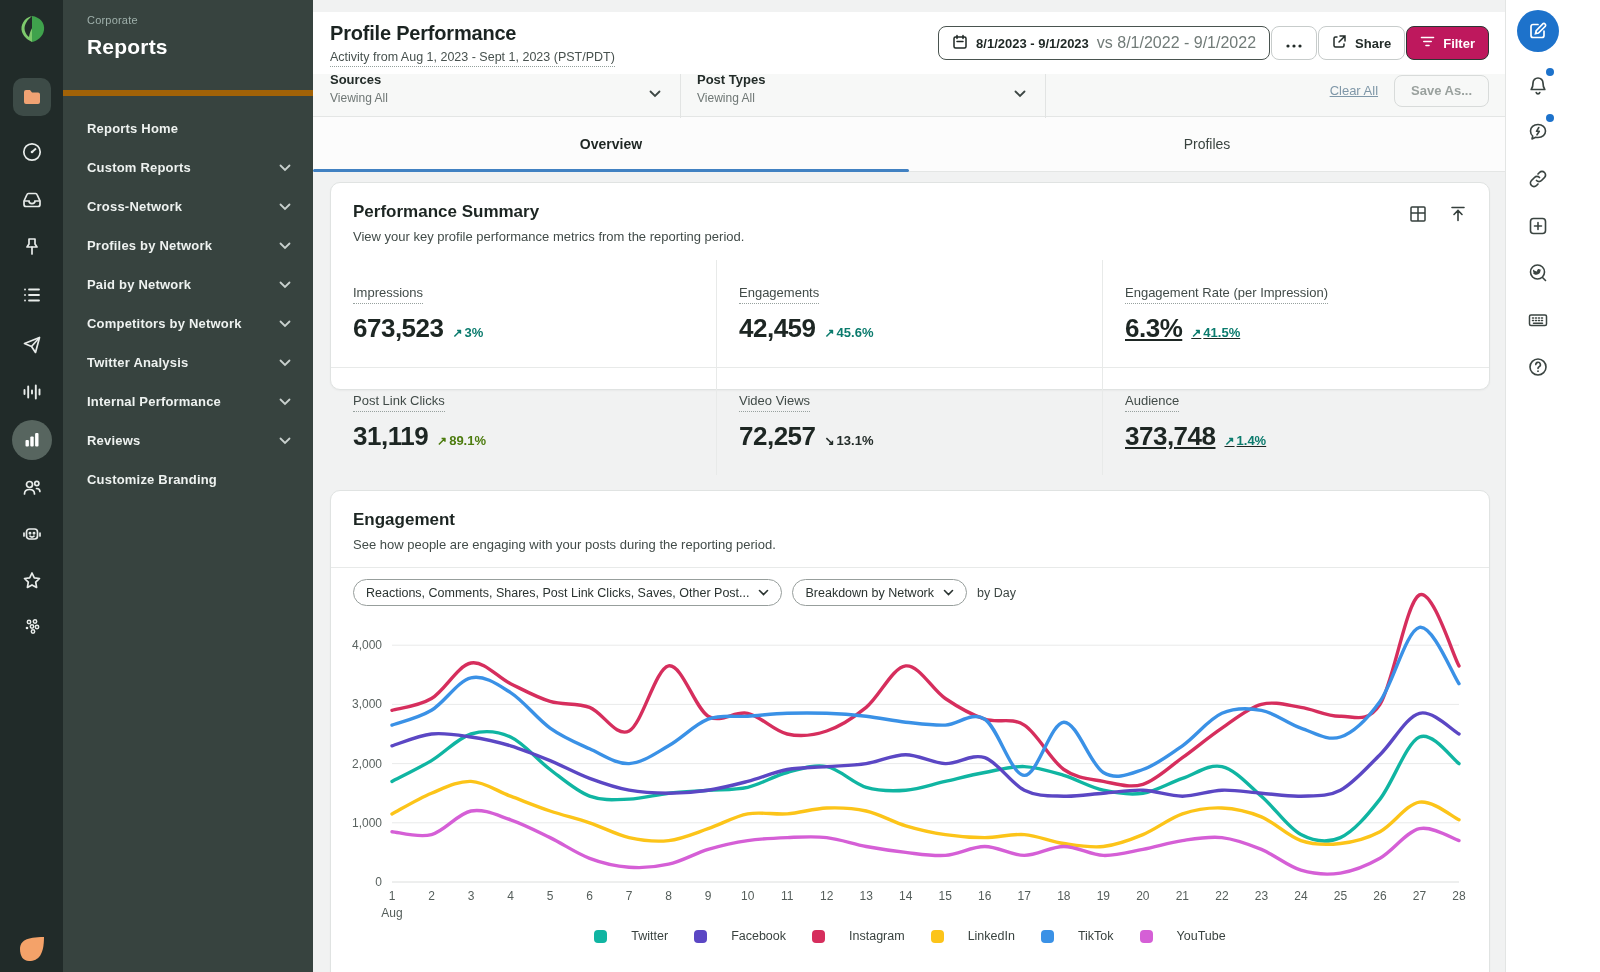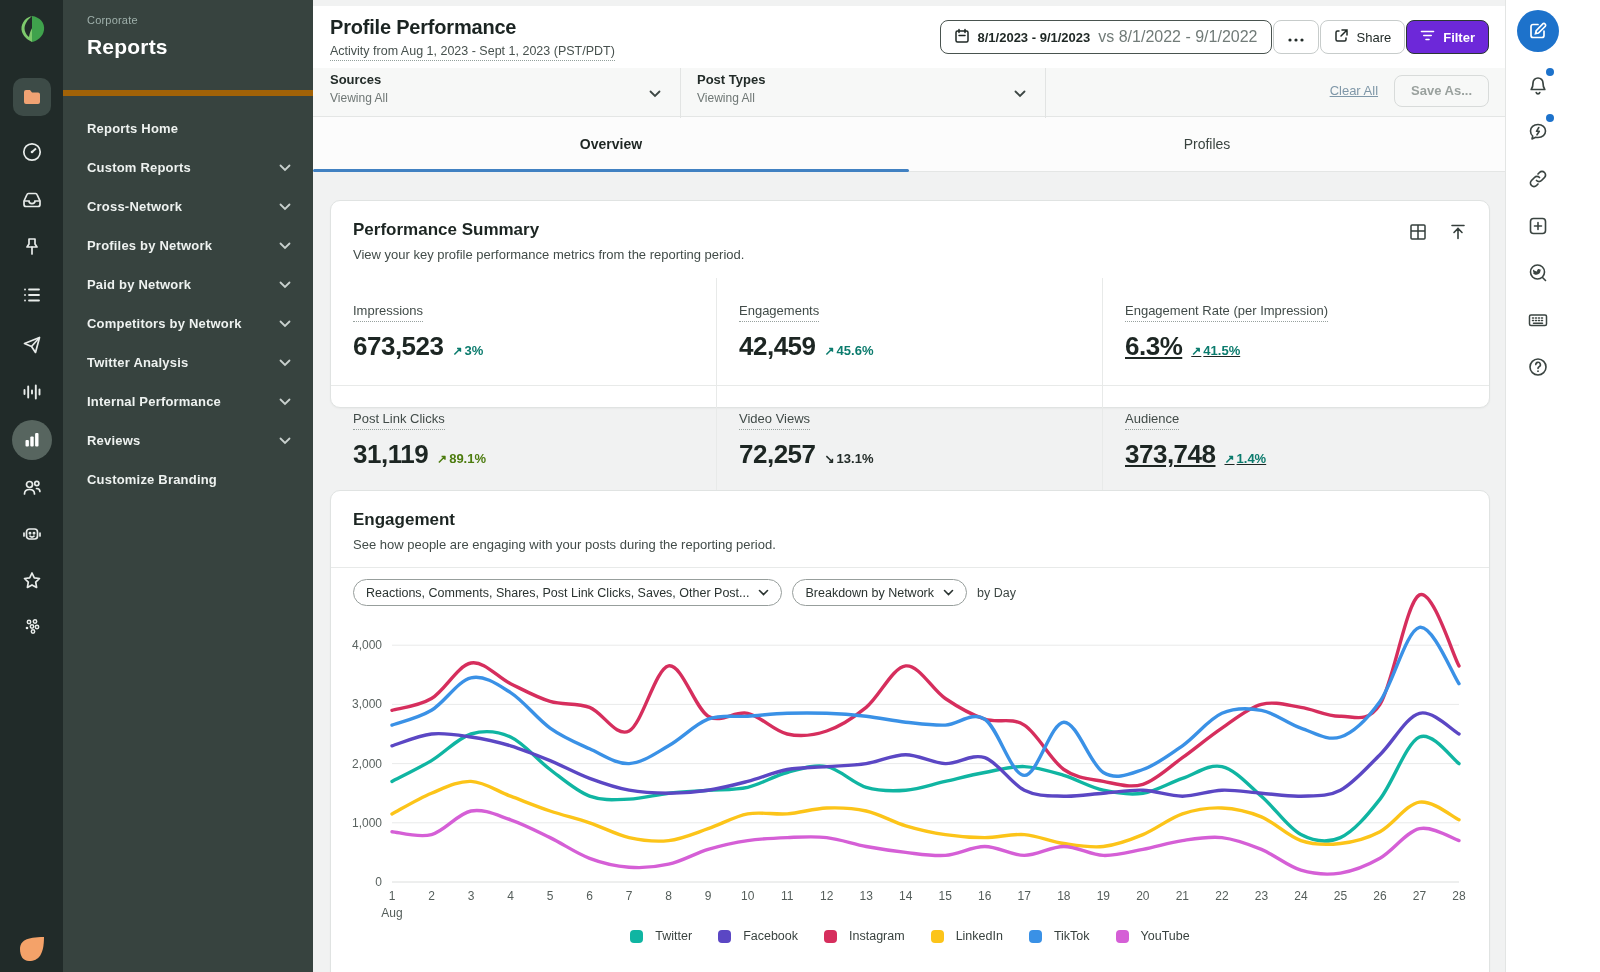--- a/index.html
+++ b/index.html
@@ -20,33 +20,33 @@
   .sb-head { padding:14px 24px 31px; border-bottom:6px solid #a16207; }
   .sb-eyebrow { font-size:11px; color:#9fb0ab; letter-spacing:.2px; }
   .sb-title { font-size:21px; font-weight:700; color:#ffffff; margin-top:9px; letter-spacing:.2px; }
   .sb-menu { padding-top:13px; }
   .sb-item { height:39px; display:flex; align-items:center; justify-content:space-between;
     padding:0 22px 0 24px; cursor:pointer; }
   .sb-item .lbl { font-size:13px; font-weight:700; color:#eef2f0; letter-spacing:.2px; }
   .sb-item svg { color:#c9d1ce; }
 
   
-  .topbar { position:absolute; left:313px; top:6px; width:1192px; height:62px; background:#fff; z-index:10; }
+  .topbar { position:absolute; left:313px; top:12px; width:1192px; height:62px; background:#fff; z-index:10; }
   .page-title { position:absolute; left:17px; top:10px; font-size:20px; font-weight:700; color:#1b2422; letter-spacing:-.2px;}
   .page-sub { position:absolute; left:17px; top:38px; font-size:12.5px; color:#47514e;
     border-bottom:1px dotted #93a09c; padding-bottom:2px; }
   .top-controls { position:absolute; right:16px; top:14px; display:flex; gap:1px; align-items:center; }
   .btn { display:flex; align-items:center; gap:8px; height:34px; border-radius:8px; background:#fff;
     border:1px solid #c7cccb; padding:0 13px; font-size:13px; cursor:pointer; color:#222b28; }
   .btn.date { border:1.5px solid #49534f; }
   .btn.date .d1 { font-weight:700; font-size:13px; color:#1e2724; }
   .btn.date .d2 { font-size:16px; color:#717b78; }
   .btn.more { padding:0 14px; }
-  .btn.share { font-weight:400; }
-  .btn.filter { background:#6d28d9; border:1px solid #2b3734; color:#fff; font-weight:700; }
+  .btn.share { font-weight:700; }
+  .btn.filter { background:#be185d; border:1px solid #2b3734; color:#fff; font-weight:700; }
 
   
   .filterbar { position:absolute; left:313px; top:62px; width:1192px; height:55px; background:#f7f8f7;
     border-top:1px solid #e6e8e7; border-bottom:1px solid #e4e6e5; z-index:9; }
   .fsec { position:absolute; top:9px; }
   .fsec .flab { font-size:13px; font-weight:700; color:#232c29; }
   .fsec .fval { font-size:12px; color:#6e7674; margin-top:4px; }
   .fchev { position:absolute; top:21px; color:#3c4643; }
   .fdiv { position:absolute; top:0; width:1px; height:55px; background:#e2e4e3; }
   .fright { position:absolute; right:16px; top:0; height:55px; display:flex; align-items:center; gap:16px; }
@@ -58,21 +58,21 @@
   .tabs { position:absolute; left:313px; top:117px; width:1192px; height:55px; background:#fcfcfc;
     border-bottom:1px solid #e4e6e5; display:flex; z-index:8; }
   .tab { width:596px; display:flex; align-items:center; justify-content:center; position:relative;
     font-size:14px; color:#39433f; cursor:pointer; }
   .tab.active { font-weight:700; color:#1e2623; }
   .tab.active .underline { position:absolute; left:0; bottom:-1px; width:100%; height:3px; border-radius:2px; }
 
   
   .card { position:absolute; left:330px; width:1160px; background:#fff; border:1px solid #e0e3e2;
     border-radius:10px; box-shadow:0 1px 2px rgba(20,30,28,.04); }
-  .card-perf { top:200px; height:208px; }
+  .card-perf { top:182px; height:208px; }
   .card-eng  { top:490px; height:505px; }
   .card-head { padding:19px 22px 0; }
   .card-title { font-size:17px; font-weight:700; color:#1c2522; }
   .card-desc { font-size:13px; color:#424c49; margin-top:7px; }
   .head-icons { position:absolute; top:22px; right:22px; display:flex; gap:22px; color:#353f3c; }
   .head-icons span { cursor:pointer; }
 
   .metrics-grid { position:absolute; left:0; right:0; top:77px; bottom:0; display:grid;
     grid-template-columns:1fr 1fr 1fr; grid-template-rows:1fr 1fr; }
   .mcell { padding:23px 22px; border-right:1px solid #e8eae9; }
@@ -86,21 +86,21 @@
 
   
   .eng-divider { position:absolute; left:0; right:0; top:76px; height:1px; background:#e8eae9; }
   .pills { position:absolute; left:22px; top:88px; display:flex; align-items:center; gap:10px; }
   .pill { display:flex; align-items:center; gap:9px; height:27px; border:1px solid #979e9c; border-radius:15px;
     padding:0 12px; font-size:12.5px; color:#2a3330; background:#fff; cursor:pointer; white-space:nowrap; }
   .pill svg { color:#2a3330; }
   .byday { font-size:12.5px; color:#3d4744; }
   .chart-svg { position:absolute; left:0; top:95px; }
   .legend { position:absolute; left:0; top:438px; width:100%; display:flex; justify-content:center; gap:26px; }
-  .legend-item { display:flex; align-items:center; gap:12px; cursor:pointer; }
+  .legend-item { display:flex; align-items:center; gap:24px; cursor:pointer; }
   .legend-swatch { width:13px; height:13px; border-radius:4px; }
   .legend-label { font-size:12.5px; color:#39423f; }
 
   
   .rail-right { position:absolute; right:0; top:0; width:95px; height:972px; background:#fff;
     border-left:1px solid #e3e5e4; z-index:30; }
   .rr-ic { position:absolute; left:10px; width:44px; height:44px; display:flex; align-items:center;
     justify-content:center; color:#3a4441; cursor:pointer; }
   .rr-compose { border-radius:50%; width:42px; height:42px; left:11px; color:#fff; }
   .rr-dot { position:absolute; top:4px; right:6px; width:8px; height:8px; border-radius:50%; }

